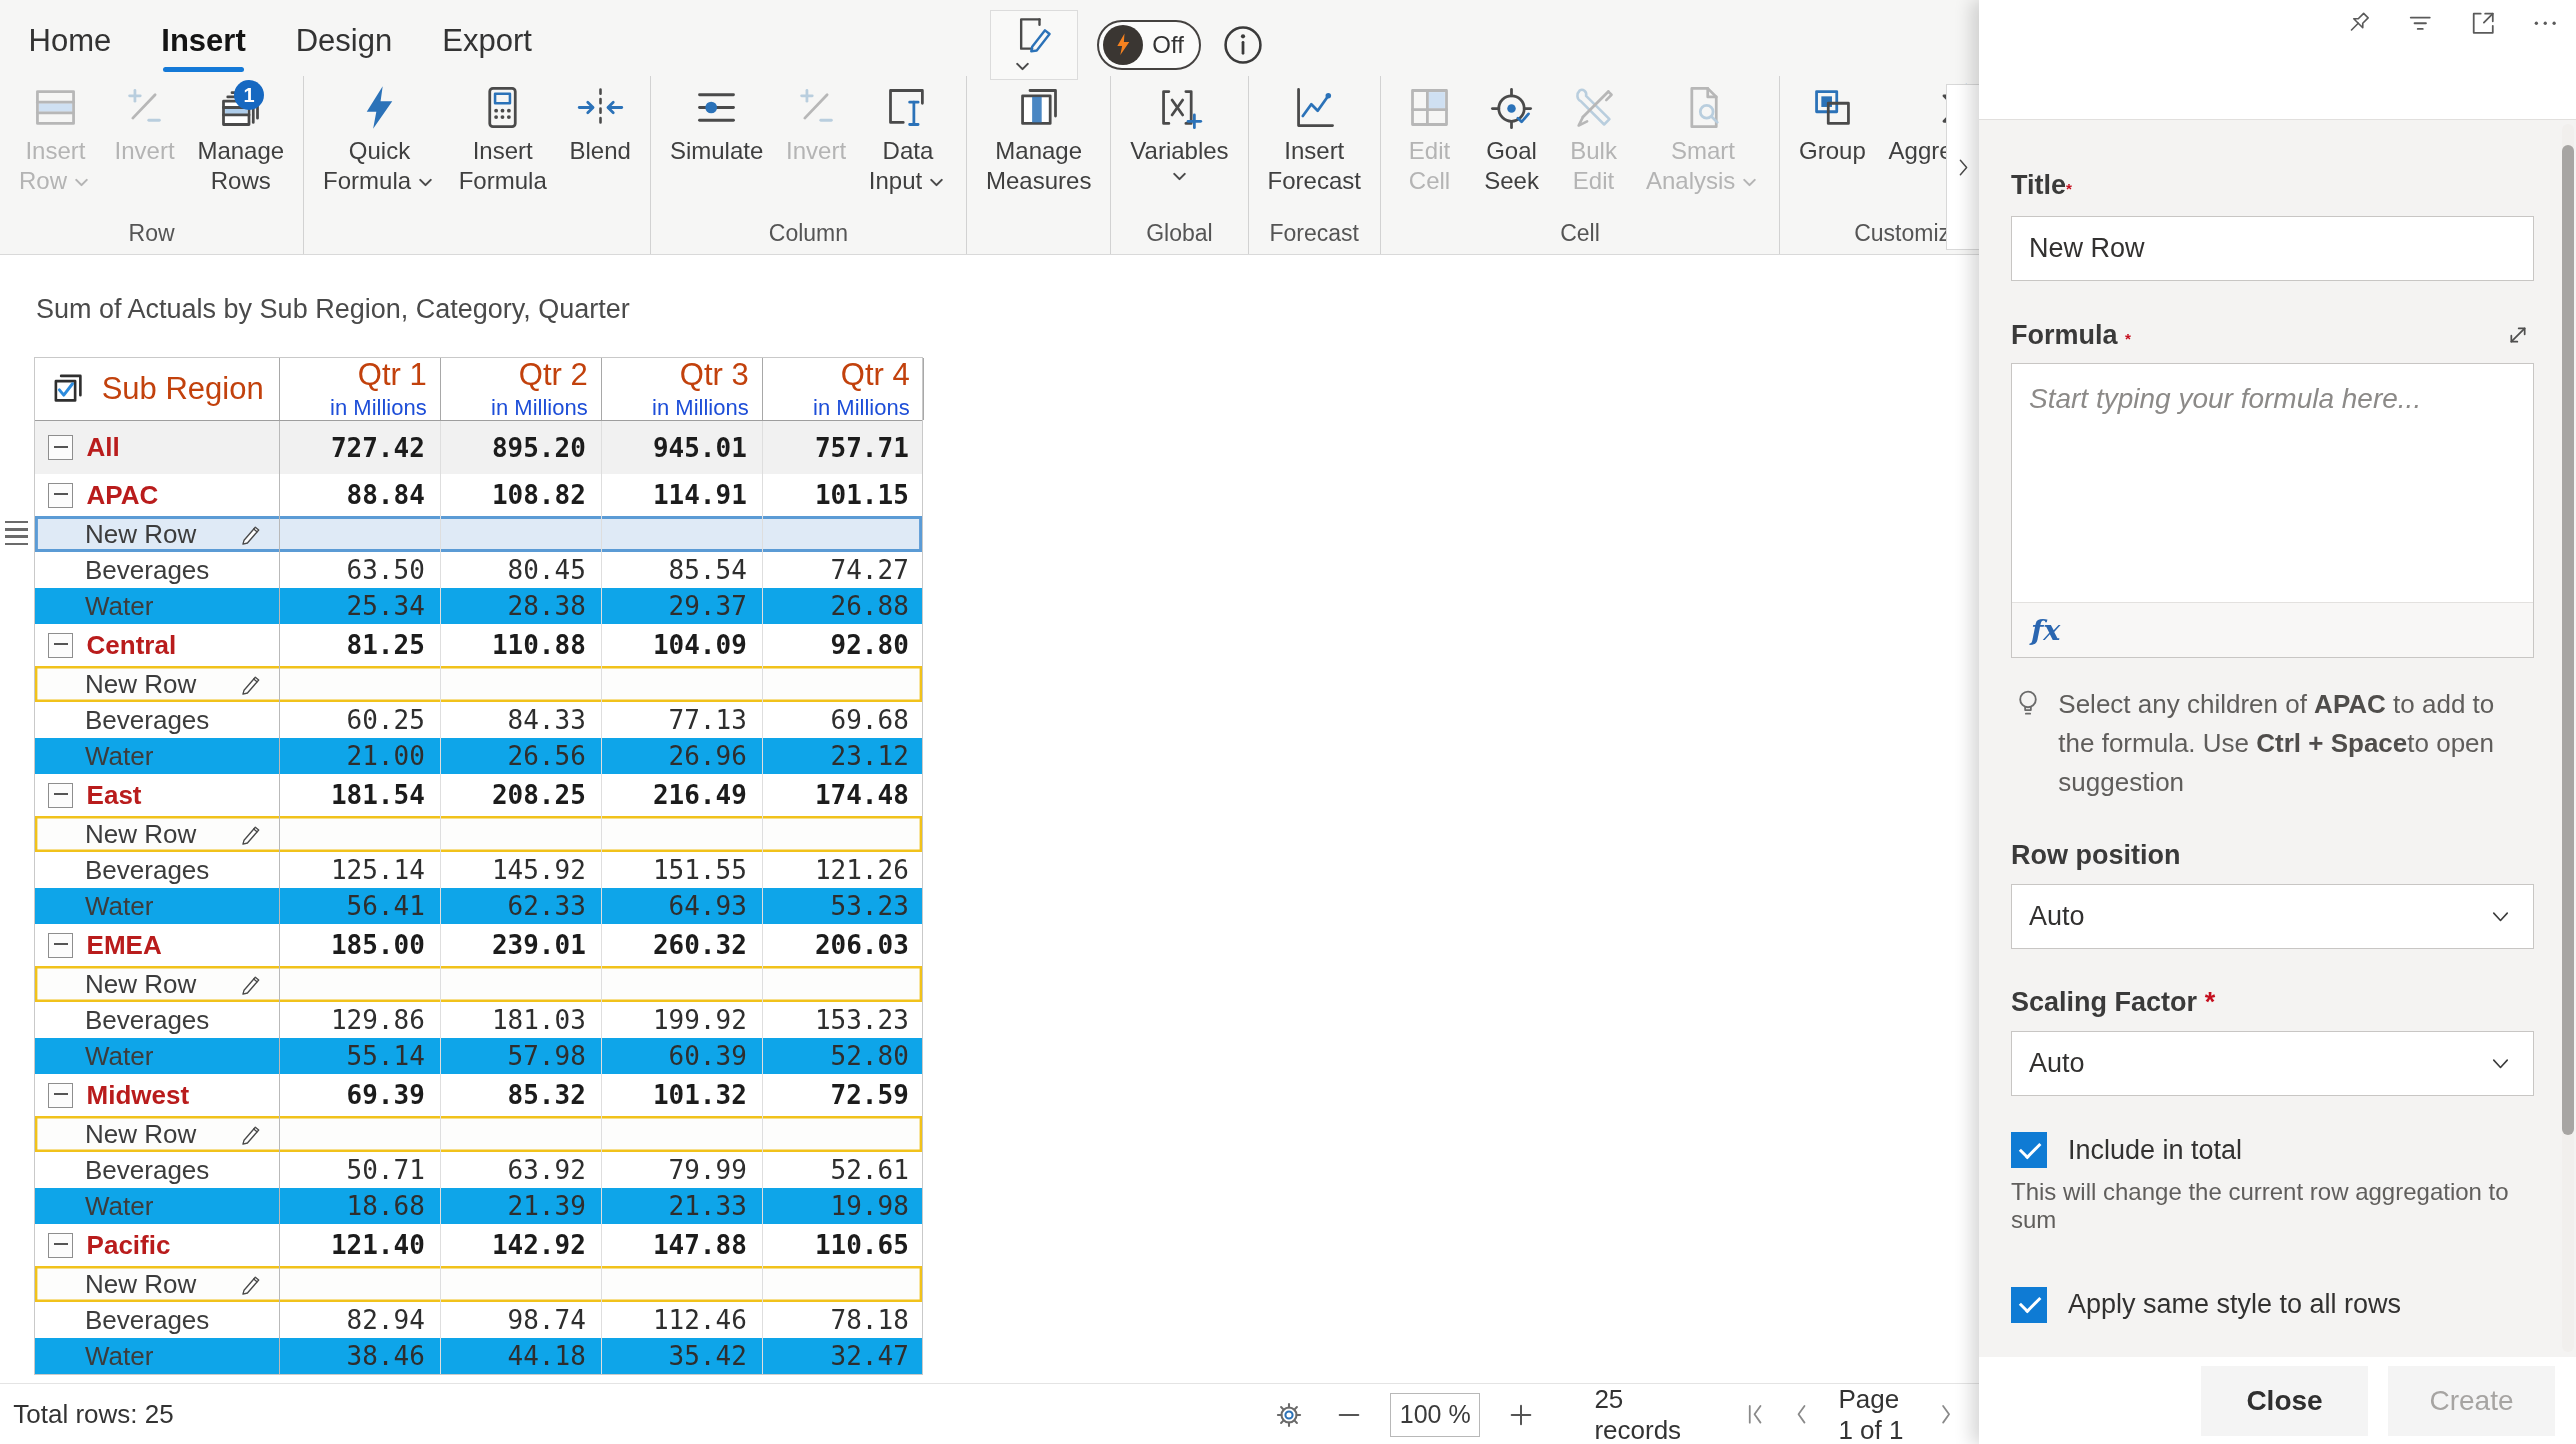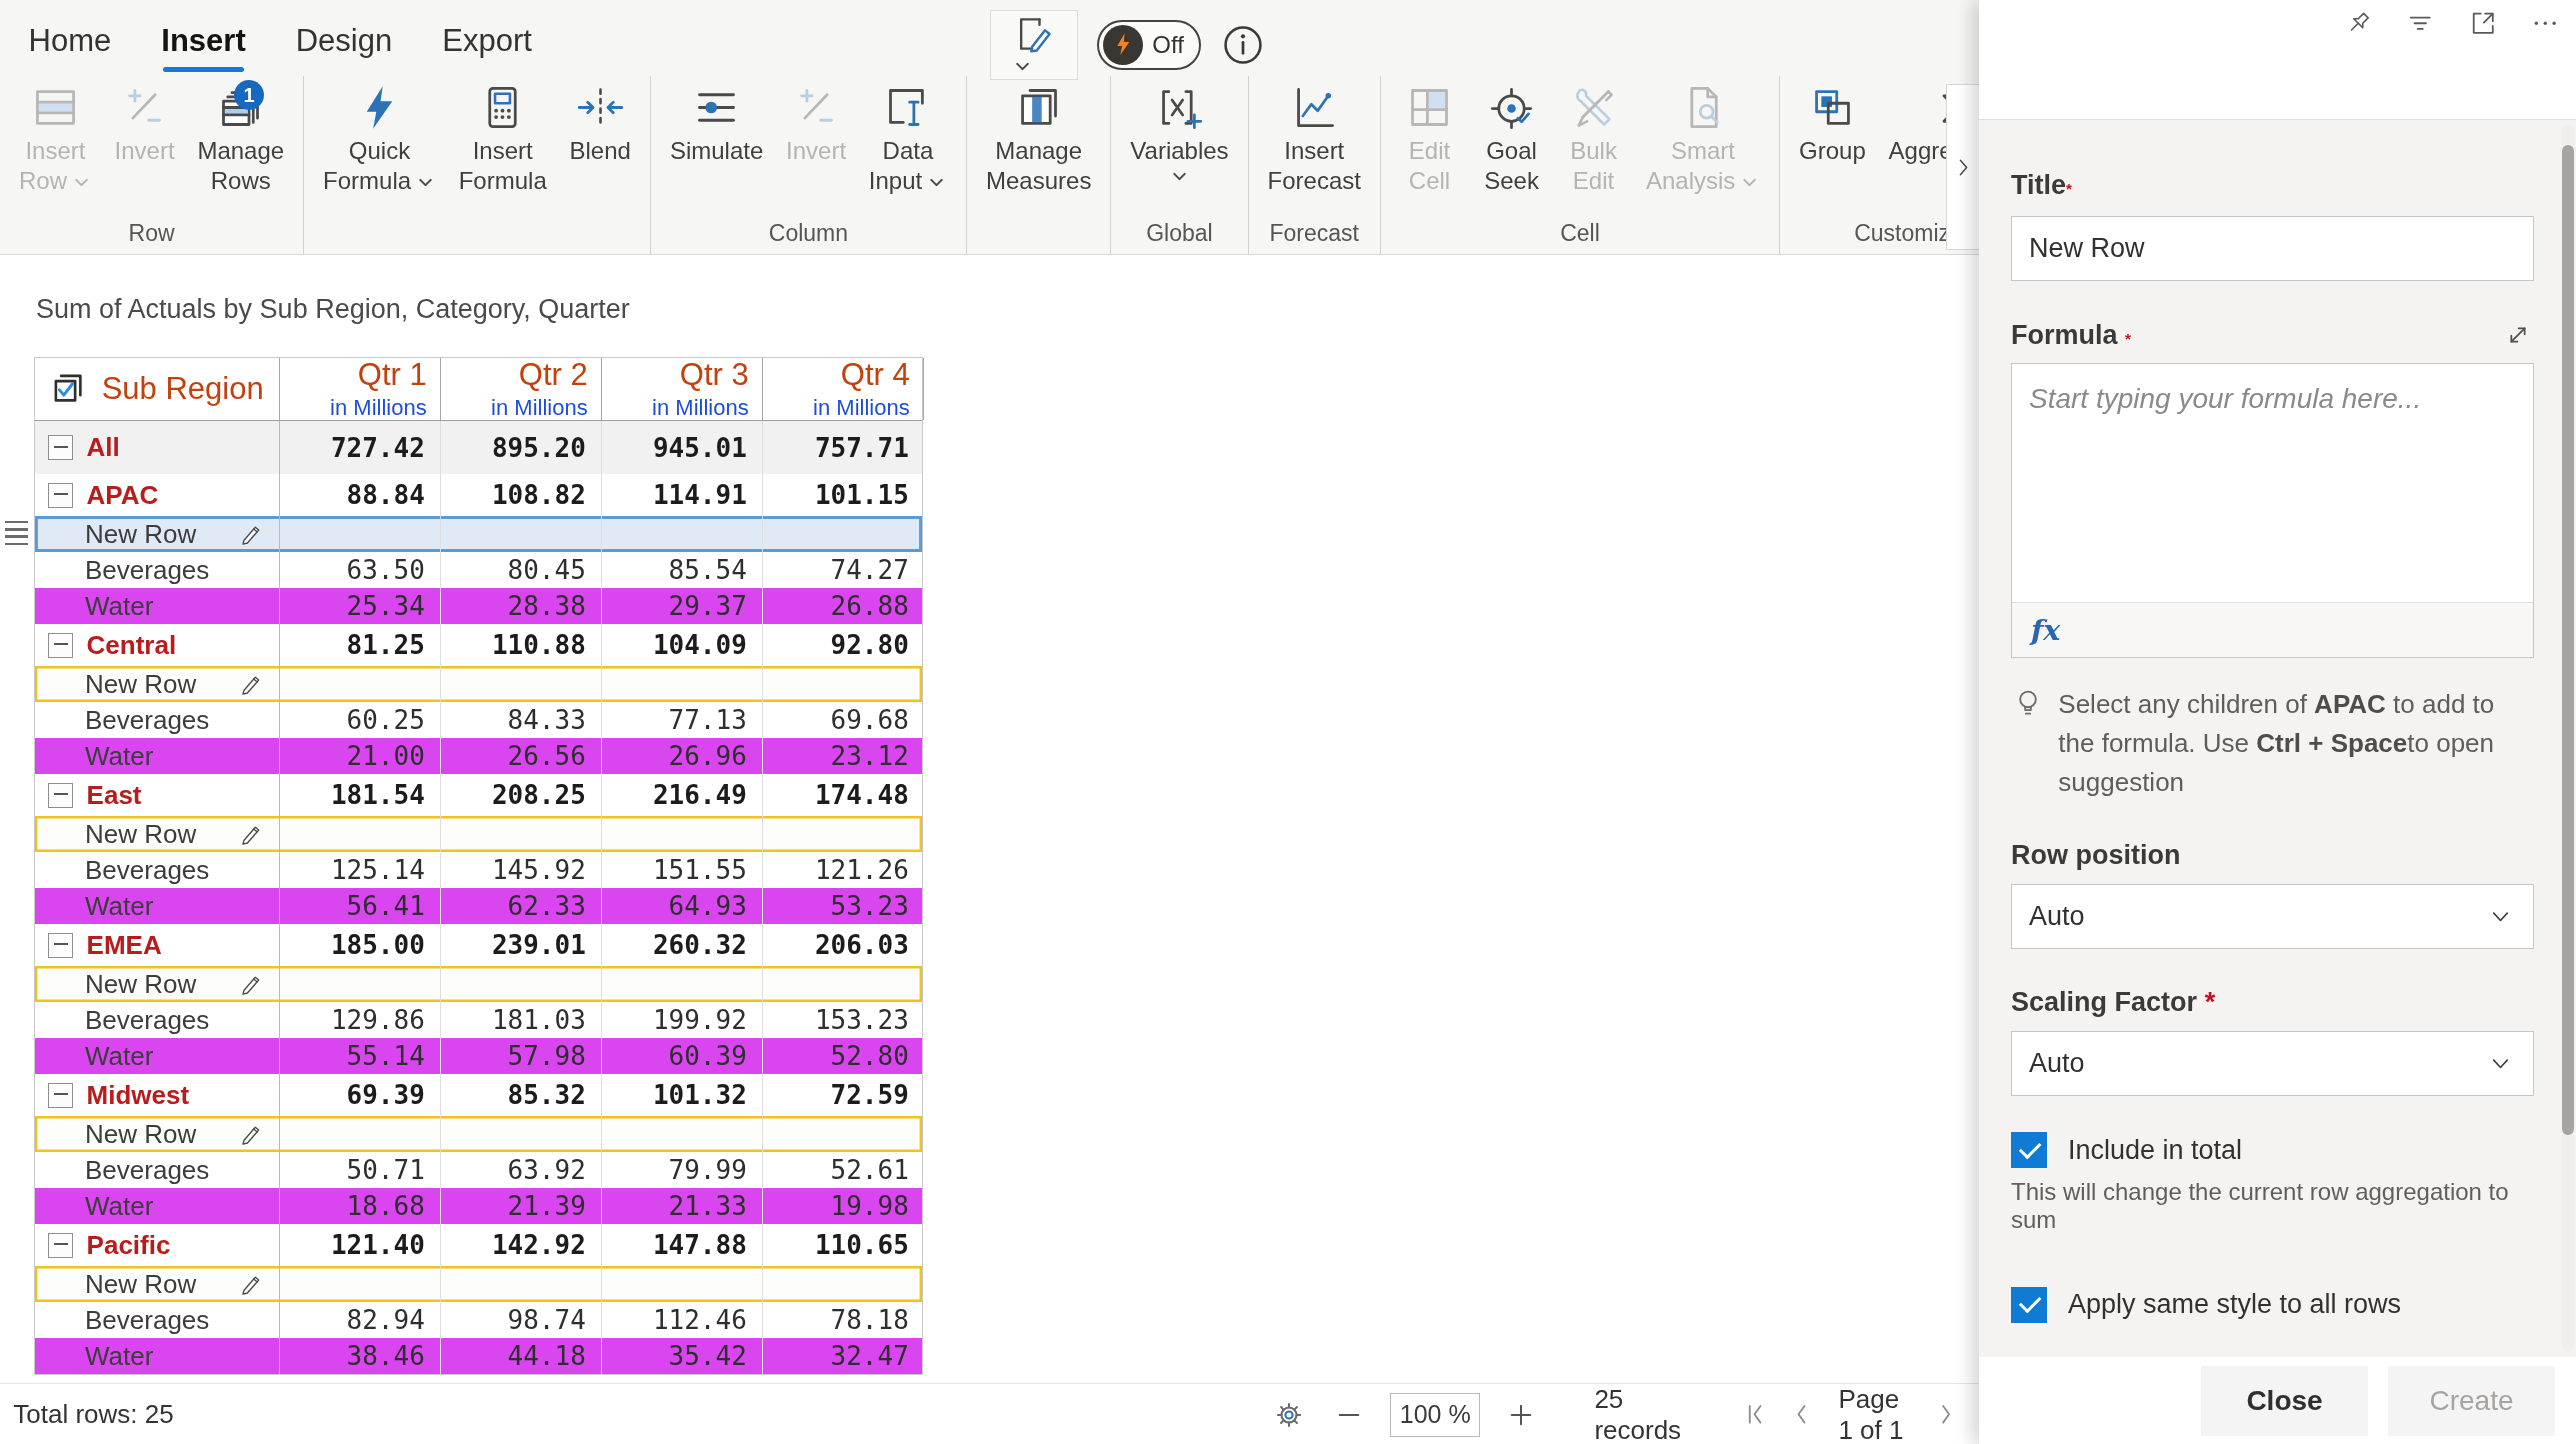--- a/index.html
+++ b/index.html
@@ -43,21 +43,21 @@
   .trow > div:first-child { border-right:1px solid #b9b9b9; }
   .trow > div:last-child { border-right:none; }
   .trow.header { height:63px; border-bottom:1.9px solid #9e9e9e; background:#fff; }
   .trow.header > div { border-right:1px solid #a8a8a8; flex-direction:column; align-items:flex-end; justify-content:center; padding-right:13.3px; }
   .trow.header > div:first-child { flex-direction:row; align-items:center; justify-content:flex-start; padding-left:13.3px; gap:11.4px; }
   .h-main { font-size:31px; color:#c2410c; }
   .h-sub { font-size:22px; color:#1d4ed8; margin-top:1.9px; }
   .trow.total { height:53px; background:#f1f1f1; }
   .trow.parent { height:42px; background:#fff; }
   .trow.child { height:36px; background:#fff; }
-  .trow.child.shade { background:#d946ef; }
+  .trow.child.shade { background:#0ea5e9; }
   .trow.newrow { height:36px; background:#fdfdfc; box-shadow:inset 0 0 0 2.4px #f1c21b; z-index:2; }
   .trow.newrow.selected { background:#dfeaf6; box-shadow:inset 0 0 0 2.9px #5b9bd5; }
   .trow .num { justify-content:flex-end; padding-right:15.2px; font-family:"DejaVu Sans Mono",monospace; font-size:26px; color:#2e2e2e; }
   .trow.total .num, .trow.parent .num { font-weight:700; color:#1c1c1c; }
   .trow.total .lbl, .trow.parent .lbl { font-weight:700; color:#b91c1c; }
   .labelcell { padding-left:13.3px; gap:13.3px; font-size:26px; color:#3c3c3c; position:relative; }
   .trow.child .labelcell, .trow.newrow .labelcell { padding-left:50px; }
   .collapse-box { width:25px; height:25px; border:1.9px solid #8e8e8e; background:#fcfcfc; position:relative; flex:none; }
   .collapse-box::after { content:""; position:absolute; left:4.8px; right:4.8px; top:9.5px; height:2.4px; background:#555; }
   .rowpencil { position:absolute; left:204px; top:50%; transform:translateY(-50%); width:27px; height:27px; }

